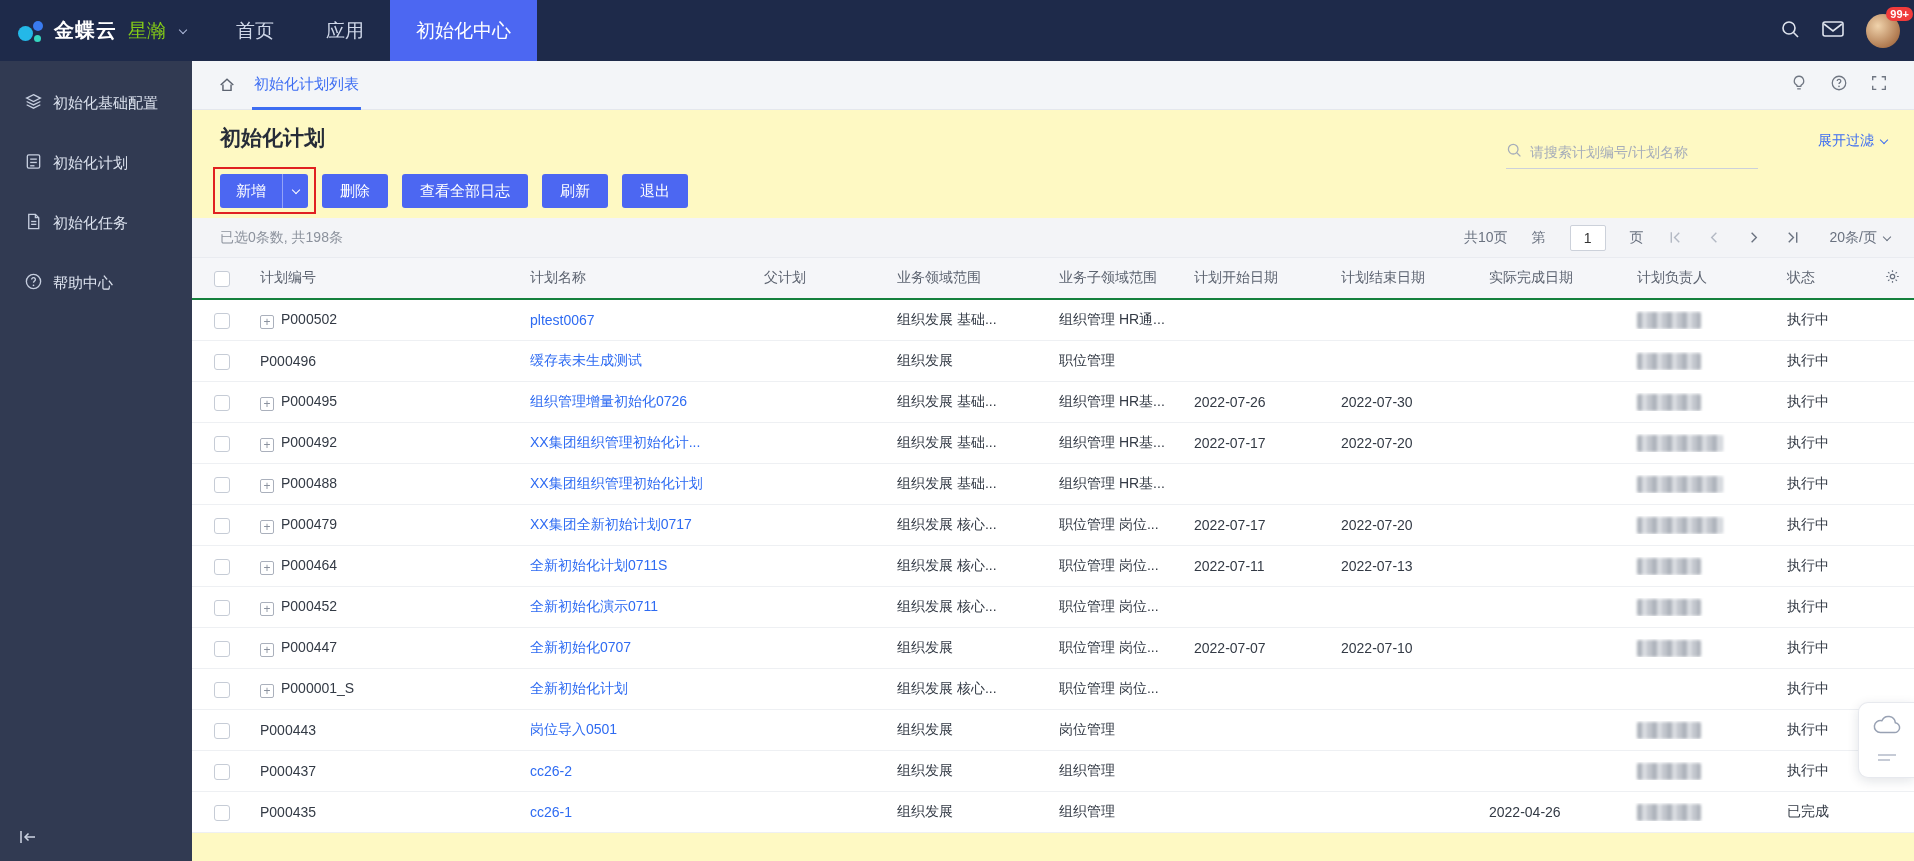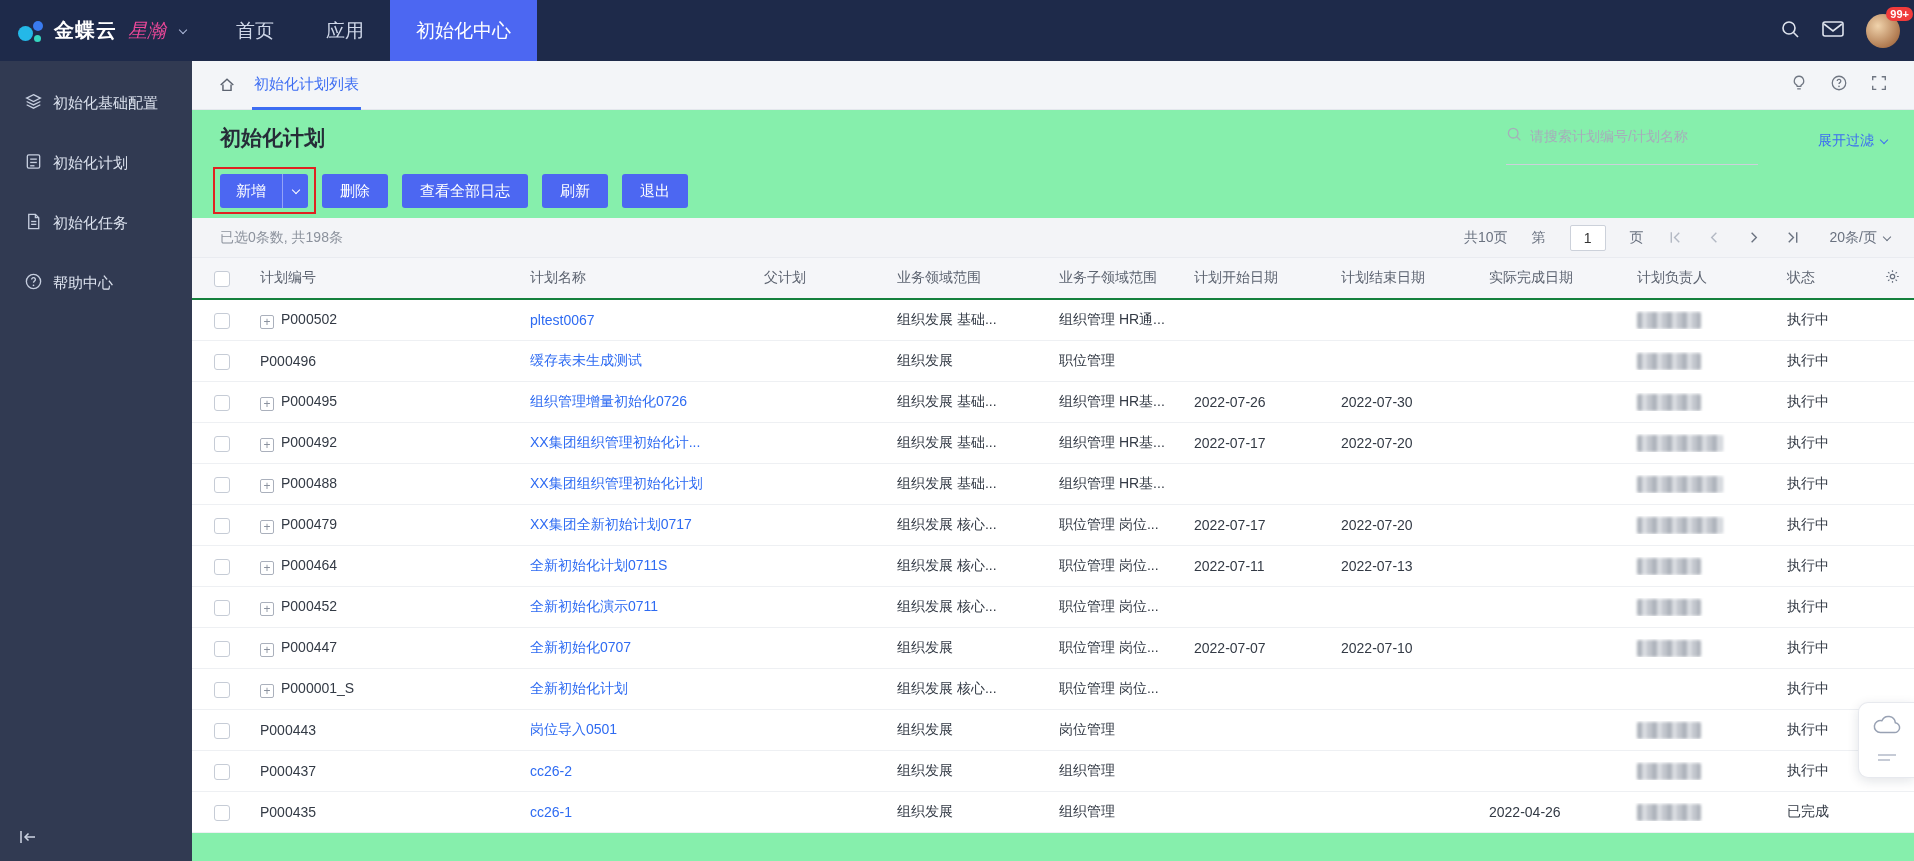--- a/index.html
+++ b/index.html
@@ -10,21 +10,21 @@
   
   .topbar{position:absolute;left:0;top:0;width:100%;height:61px;background:#1e2a4a;
     display:flex;align-items:center;z-index:30}
   .logo{display:flex;align-items:center;gap:8px;padding:0 14px 0 16px}
   .logo-dots{position:relative;width:30px;height:30px}
   .dot{position:absolute;border-radius:50%}
   .dot1{width:15px;height:15px;left:2px;top:10px;background:#24b8e8}
   .dot2{width:10px;height:10px;left:17px;top:5px;background:#3a7bf0}
   .dot3{width:7px;height:7px;left:18px;top:19px;background:#35d6c0}
   .brand{color:#fff;font-size:20px;font-weight:bold;letter-spacing:1px}
-  .brand-suffix{color:#ec4899;font-size:19px;font-style:italic;margin-left:3px}
+  .brand-suffix{color:#84cc16;font-size:19px;margin-left:3px}
   .chev{display:inline-block;width:8px;height:8px;border-right:1.6px solid currentColor;
     border-bottom:1.6px solid currentColor;transform:rotate(45deg);margin-top:-4px}
   .chev-sm{width:6px;height:6px;margin-top:-2px}
   .logo .chev{color:#aebadb;margin-left:6px}
   .nav{display:flex;height:100%;margin-left:10px}
   .nav-item{height:100%;display:flex;align-items:center;padding:0 26px;color:#cfd7e8;font-size:19px}
   .nav-item.active{background:#4c67f2;color:#fff}
   .topbar-right{margin-left:auto;display:flex;align-items:center;gap:22px;padding-right:14px}
   .avatar{position:relative;width:34px;height:34px;border-radius:50%;
     background:radial-gradient(circle at 35% 35%,#f0d3ac,#b07a50 70%,#7d5138)}
@@ -32,32 +32,32 @@
     line-height:14px;padding:0 4px;border-radius:8px;font-weight:bold}
 
   
   .sidebar{position:absolute;left:0;top:61px;bottom:0;width:192px;background:#313a52;
     padding-top:12px;z-index:20}
   .side-item{display:flex;align-items:center;gap:10px;height:60px;padding-left:24px;
     color:#dde3ef;font-size:15px}
   .collapse{position:absolute;left:18px;bottom:12px}
 
   
-  .main{position:absolute;left:192px;top:61px;right:0;bottom:0;background:#86efac}
+  .main{position:absolute;left:192px;top:61px;right:0;bottom:0;background:#fef9c3}
   .crumbbar{height:49px;background:#f3f5f8;border-bottom:1px solid #e4e7ed;
     display:flex;align-items:center;padding:0 26px;position:relative}
   .home{display:flex;align-items:center}
   .crumb-tab{color:#3d6df2;font-size:15px;margin-left:16px;height:49px;display:flex;
     align-items:center;border-bottom:3px solid #3d6df2;padding:2px 2px 0 2px}
   .crumb-icons{margin-left:auto;display:flex;gap:22px;align-items:center}
 
   .title-row{height:56px;position:relative;display:flex;align-items:center;padding:0 0 0 28px}
   .page-title{font-size:21px;font-weight:bold;color:#262c38}
-  .search-wrap{position:absolute;right:156px;top:16px;width:252px;display:flex;align-items:center;
-    gap:8px;border-bottom:1px solid #ccd1da;padding-bottom:18px}
+  .search-wrap{position:absolute;right:156px;top:32px;width:252px;display:flex;align-items:center;
+    gap:8px;border-bottom:1px solid #ccd1da;padding-bottom:6px}
   .search-input{border:none;outline:none;background:transparent;font-size:14px;width:100%;color:#333}
   .search-input::placeholder{color:#a6adba}
   .filter-toggle{position:absolute;right:27px;top:22px;color:#3d6df2;font-size:14px;
     display:flex;align-items:center;gap:7px}
 
   .toolbar{height:52px;position:relative;padding:8px 0 0 28px;display:flex;gap:14px}
   .btn{height:34px;background:#4c67f2;color:#fff;border:none;border-radius:3px;font-size:15px;
     padding:0 18px;font-family:inherit;display:flex;align-items:center}
   .split{padding:0;overflow:hidden}
   .seg-main{padding:0 16px;display:flex;align-items:center;height:100%}

